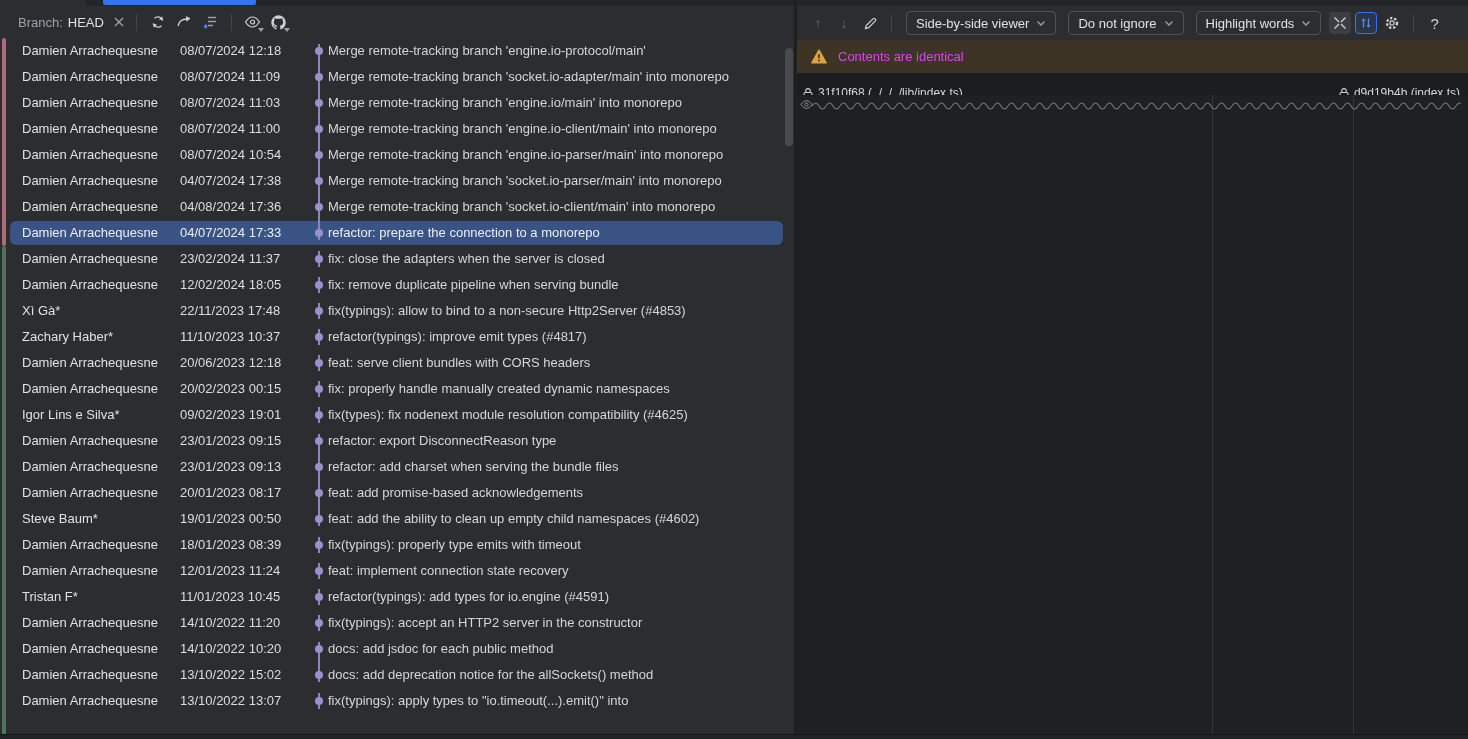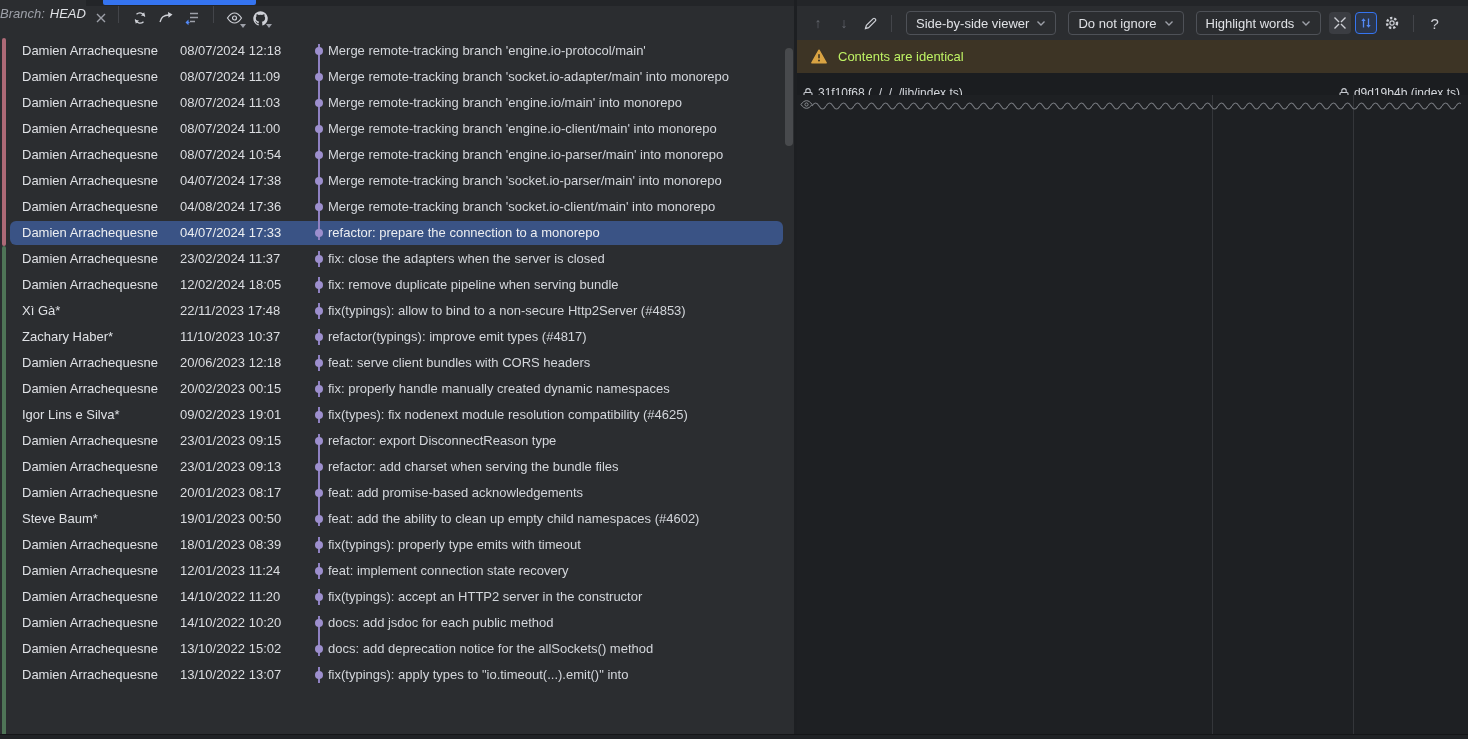--- a/index.html
+++ b/index.html
@@ -8,21 +8,21 @@
        font-family:"Liberation Sans",sans-serif;font-size:13px;color:#DFE1E5;
        background:#2B2D30;}
 
   
   .top-strip{position:absolute;left:0;top:0;width:1468px;height:6px;background:#232528;}
   .top-strip .corner{position:absolute;left:0;top:0;width:86px;height:6px;background:#2B2D30;}
   .tab-indicator{position:absolute;left:103px;top:0;width:153px;height:5px;background:#3574F0;border-radius:0 0 2px 2px;}
 
   
   .left-panel{position:absolute;left:0;top:6px;width:795px;height:733px;background:#2B2D30;overflow:hidden;}
-  .log-toolbar{position:absolute;left:0;top:0;width:795px;height:32px;display:flex;padding-left:0;font-style:italic;}
+  .log-toolbar{position:absolute;left:0;top:0;width:795px;height:32px;display:flex;align-items:center;padding-left:18px;}
   .branch-label{color:#9DA0A8;margin-right:5px;}
   .branch-value{color:#DFE1E5;margin-right:6px;}
   .tb-sep{width:1px;height:17px;background:#43454A;margin:0 8px;}
   .tb-btn{width:24px;height:24px;display:flex;align-items:center;justify-content:center;border-radius:4px;position:relative;margin:0 1px;}
   .tb-btn svg{display:block;}
   .caret-dot{position:absolute;right:1px;bottom:2px;width:0;height:0;border-left:3px solid transparent;border-right:3px solid transparent;border-top:4px solid #9DA0A8;}
 
   .commit-list{position:absolute;left:0;top:32px;width:795px;height:701px;overflow:hidden;}
   .lane{position:absolute;left:2px;width:4px;border-radius:2px;}
   .lane-top{top:0;height:208px;}
@@ -50,21 +50,21 @@
   
   .right-panel{position:absolute;left:797px;top:6px;width:671px;height:733px;background:#2B2D30;}
   .diff-toolbar{position:absolute;left:0;top:0;width:671px;height:34px;display:flex;align-items:center;padding-left:8px;}
   .dd{height:24px;display:flex;align-items:center;gap:7px;border:1px solid #4E5157;border-radius:4px;padding:0 9px;margin:0 6px;color:#DFE1E5;}
   .icon-btn{width:22px;height:22px;display:flex;align-items:center;justify-content:center;border-radius:4px;margin:0 2px;}
   .icon-btn.bg{background:#3B3D42;}
   .icon-btn.sel{border:1px solid #3574F0;background:rgba(53,116,240,0.14);}
   .help{color:#CED0D6;font-size:15px;margin-left:8px;}
   .arrow-glyph{font-size:14px;color:#63666D;}
 
-  .banner{position:absolute;left:0;top:34px;width:671px;height:33px;background:#3D3425;display:flex;align-items:center;padding-left:14px;gap:11px;color:#bef264;}
+  .banner{position:absolute;left:0;top:34px;width:671px;height:33px;background:#3D3425;display:flex;align-items:center;padding-left:14px;gap:11px;color:#d946ef;}
 
   .file-headers{position:absolute;left:0;top:67px;width:671px;height:22px;background:#1B1D20;display:flex;align-items:center;justify-content:space-between;padding:0 8px 0 5px;font-size:12px;color:#D5D8DD;}
   .fh{display:flex;align-items:center;gap:4px;white-space:nowrap;margin-top:18px;}
 
   .editor{position:absolute;left:0;top:89px;width:671px;height:644px;background:#1E2023;}
   .guide{position:absolute;top:0;bottom:0;width:1px;background:#34363A;}
   .guide.g1{left:415px;} .guide.g2{left:556px;}
   .fold-eye{position:absolute;left:3px;top:3px;}
   .wave{position:absolute;left:15px;top:3px;}
 
@@ -312,20 +312,29 @@
           <span class="msg">fix(typings): properly type emits with timeout</span>
         </div>
         <div class="row">
           <span class="author">Damien Arrachequesne</span>
           <span class="date">12/01/2023 11:24</span>
           <div class="graph g-none">
             <div class="line"></div>
             <div class="dot"></div>
           </div>
           <span class="msg">feat: implement connection state recovery</span>
+        </div>
+        <div class="row">
+          <span class="author">Tristan F*</span>
+          <span class="date">11/01/2023 10:45</span>
+          <div class="graph g-none">
+            <div class="line"></div>
+            <div class="dot"></div>
+          </div>
+          <span class="msg">refactor(typings): add types for io.engine (#4591)</span>
         </div>
         <div class="row">
           <span class="author">Damien Arrachequesne</span>
           <span class="date">14/10/2022 11:20</span>
           <div class="graph g-none">
             <div class="line"></div>
             <div class="dot"></div>
           </div>
           <span class="msg">fix(typings): accept an HTTP2 server in the constructor</span>
         </div>

